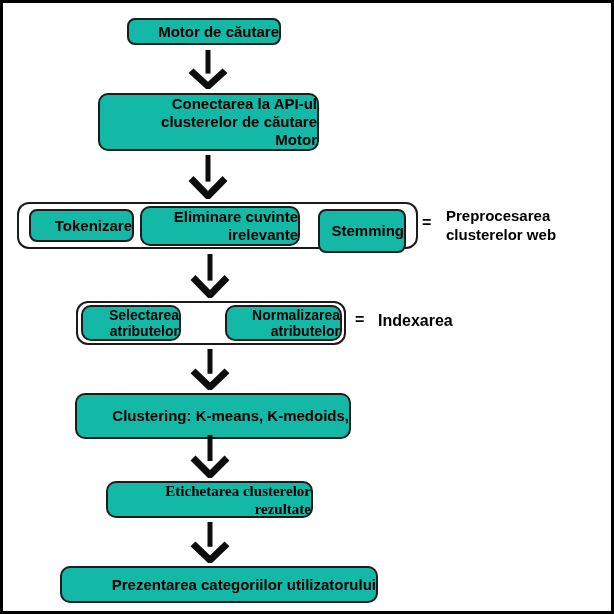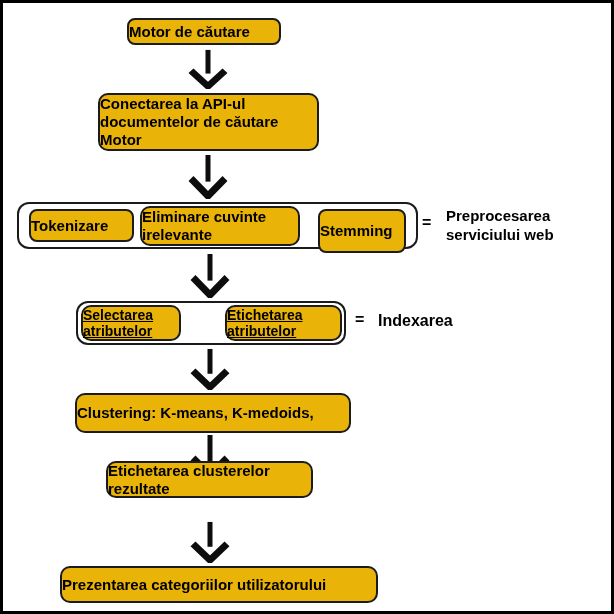--- a/index.html
+++ b/index.html
@@ -4,52 +4,52 @@
 <style>
   html,body{margin:0;padding:0;background:#fff;}
   .canvas{
     position:relative;width:614px;height:614px;box-sizing:border-box;
     background:#ffffff;border:3px solid #000;
     font-family:"Liberation Sans",sans-serif;font-weight:bold;color:#000;
     overflow:hidden;
   }
   .node{
     position:absolute;display:flex;flex-direction:column;
-    align-items:flex-start;justify-content:center;text-align:center;
-    background:#eab308;border:2px solid #1b1b1b;box-sizing:border-box;
+    align-items:flex-end;justify-content:center;text-align:center;
+    background:#14b8a6;border:2px solid #1b1b1b;box-sizing:border-box;
   }
   .group{
     position:absolute;background:#fff;border:2px solid #1b1b1b;
     border-radius:12px;box-sizing:border-box;
   }
   .annot{position:absolute;text-align:left;}
   .eq{position:absolute;font-size:16px;}
   .arrow{position:absolute;}
   .fs15{font-size:15px;line-height:18px;}
-  .fs14{font-size:14px;line-height:16px;text-decoration:underline;}
+  .fs14{font-size:14px;line-height:16px;}
   .r8{border-radius:8px;}
   .r10{border-radius:10px;}
 </style>
 </head>
 <body>
 
 <div class="canvas">
 
   <div class="node r8 fs15" style="left:124px;top:15px;width:154px;height:27px;">
     <div>Motor de căutare</div>
   </div>
 
   <svg class="arrow" style="left:183px;top:46px;" width="44" height="40" viewBox="0 0 44 44" preserveAspectRatio="none">
     <path d="M22 1 L22 27" stroke="#0d0d0d" stroke-width="5" fill="none"></path>
     <path d="M5 24 L22 41 L39 24" stroke="#0d0d0d" stroke-width="7" fill="none" stroke-linejoin="miter"></path>
   </svg>
 
   <div class="node r10 fs15" style="left:95px;top:90px;width:221px;height:58px;">
     <div>Conectarea la API-ul</div>
-    <div>documentelor de căutare</div>
+    <div>clusterelor de căutare</div>
     <div>Motor</div>
   </div>
 
   <svg class="arrow" style="left:183px;top:151px;" width="44" height="45" viewBox="0 0 44 44" preserveAspectRatio="none">
     <path d="M22 1 L22 27" stroke="#0d0d0d" stroke-width="5" fill="none"></path>
     <path d="M5 24 L22 41 L39 24" stroke="#0d0d0d" stroke-width="7" fill="none" stroke-linejoin="miter"></path>
   </svg>
 
   <div class="group" style="left:14px;top:199px;width:401px;height:47px;"></div>
 
@@ -63,59 +63,59 @@
   </div>
 
   <div class="node r8 fs15" style="left:315px;top:206px;width:88px;height:44px;">
     <div>Stemming</div>
   </div>
 
   <div class="eq" style="left:419px;top:211px;">=</div>
 
   <div class="annot" style="left:443px;top:203px;font-size:15px;line-height:19px;">
     <div>Preprocesarea</div>
-    <div>serviciului web</div>
+    <div>clusterelor web</div>
   </div>
 
   <svg class="arrow" style="left:185px;top:250px;" width="44" height="45" viewBox="0 0 44 44" preserveAspectRatio="none">
     <path d="M22 1 L22 27" stroke="#0d0d0d" stroke-width="5" fill="none"></path>
     <path d="M5 24 L22 41 L39 24" stroke="#0d0d0d" stroke-width="7" fill="none" stroke-linejoin="miter"></path>
   </svg>
 
   <div class="group" style="left:73px;top:298px;width:270px;height:44px;"></div>
 
   <div class="node r10 fs14" style="left:78px;top:302px;width:100px;height:36px;">
     <div>Selectarea</div>
     <div>atributelor</div>
   </div>
 
   <div class="node r10 fs14" style="left:222px;top:302px;width:117px;height:36px;">
-    <div>Etichetarea</div>
+    <div>Normalizarea</div>
     <div>atributelor</div>
   </div>
 
   <div class="eq" style="left:352px;top:308px;">=</div>
 
   <div class="annot" style="left:375px;top:309px;font-size:16px;">Indexarea</div>
 
   <svg class="arrow" style="left:185px;top:345px;" width="44" height="42" viewBox="0 0 44 44" preserveAspectRatio="none">
     <path d="M22 1 L22 27" stroke="#0d0d0d" stroke-width="5" fill="none"></path>
     <path d="M5 24 L22 41 L39 24" stroke="#0d0d0d" stroke-width="7" fill="none" stroke-linejoin="miter"></path>
   </svg>
 
-  <div class="node r10 fs15" style="left:72px;top:390px;width:276px;height:40px;">
+  <div class="node r10 fs15" style="left:72px;top:390px;width:276px;height:46px;">
     <div>Clustering: K-means, K-medoids,</div>
   </div>
 
   <svg class="arrow" style="left:185px;top:431px;" width="44" height="44" viewBox="0 0 44 44" preserveAspectRatio="none">
     <path d="M22 1 L22 27" stroke="#0d0d0d" stroke-width="5" fill="none"></path>
     <path d="M5 24 L22 41 L39 24" stroke="#0d0d0d" stroke-width="7" fill="none" stroke-linejoin="miter"></path>
   </svg>
 
-  <div class="node r10 fs15" style="left:103px;top:458px;width:207px;height:37px;">
+  <div class="node r10 fs15" style="left:103px;top:478px;width:207px;height:37px;font-family:Liberation Serif, serif;">
     <div>Etichetarea clusterelor</div>
     <div>rezultate</div>
   </div>
 
   <svg class="arrow" style="left:185px;top:518px;" width="44" height="42" viewBox="0 0 44 44" preserveAspectRatio="none">
     <path d="M22 1 L22 27" stroke="#0d0d0d" stroke-width="5" fill="none"></path>
     <path d="M5 24 L22 41 L39 24" stroke="#0d0d0d" stroke-width="7" fill="none" stroke-linejoin="miter"></path>
   </svg>
 
   <div class="node r10 fs15" style="left:57px;top:563px;width:318px;height:37px;">

